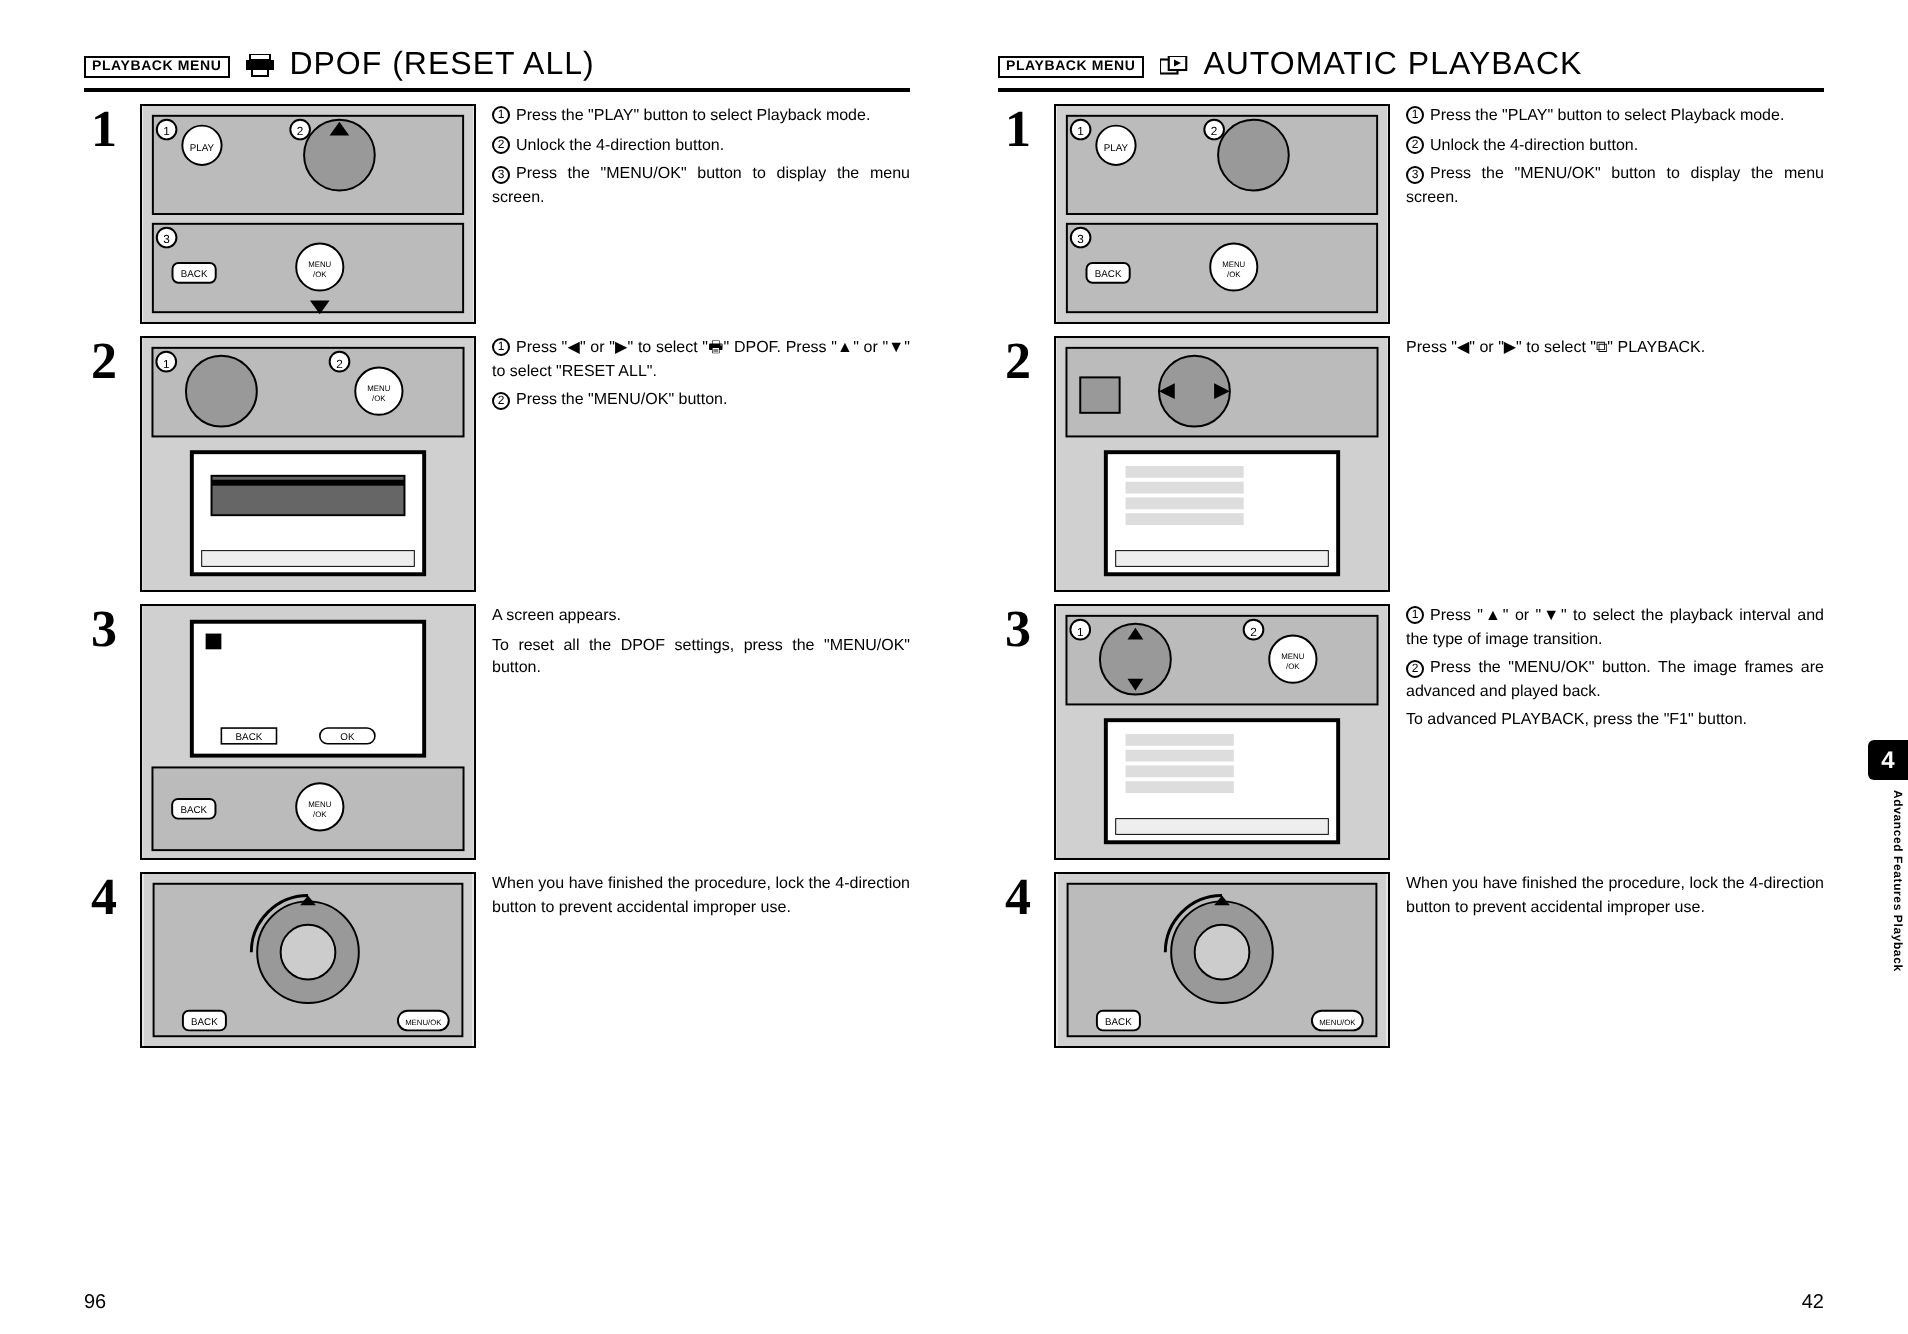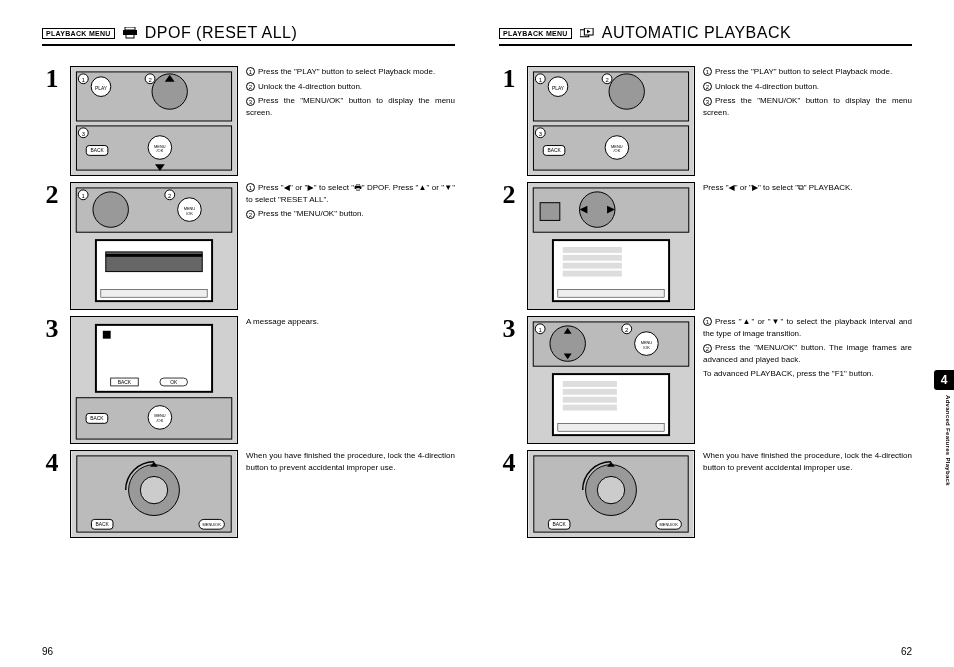--- a/index.html
+++ b/index.html
@@ -1,20 +1,20 @@
 <!DOCTYPE html>
 <html><head>
 <meta charset="utf-8">
 <style>
 *{margin:0;padding:0;box-sizing:border-box}
 body{font-family:Arial,Helvetica,sans-serif;background:#fff;width:954px;height:667px;position:relative;color:#000}
 .spread{display:flex;width:100%;height:100%}
 .page{width:50%;padding:24px 22px 18px 42px;position:relative}
 .page.right{padding:24px 42px 18px 22px}
-.title-row{display:flex;align-items:center;gap:8px;border-bottom:2px solid #000;padding-bottom:2px;margin-bottom:20px}
+.title-row{display:flex;align-items:center;gap:8px;border-bottom:2px solid #000;padding-bottom:2px;margin-bottom:6px}
 .menu-badge{border:1.5px solid #000;font-size:7px;font-weight:bold;padding:1px 3px;letter-spacing:0.3px}
 .title-icon{width:14px;height:12px;display:inline-flex;align-items:center;justify-content:center}
 .title-text{font-family:Impact,'Arial Black',sans-serif;font-size:16px;letter-spacing:0.5px}
 .step-row{display:flex;gap:8px;margin-bottom:6px}
 .step-num{font-family:'Times New Roman',serif;font-size:26px;font-weight:bold;width:20px;text-align:center;line-height:1}
 .step-img{width:168px;border:1.5px solid #000;background:#e8e8e8;flex-shrink:0;display:flex;align-items:center;justify-content:center}
 .step-img svg{width:100%;height:100%}
 .step-text{font-size:8px;line-height:1.45;flex:1}
 .step-text p{margin-bottom:3px;text-align:justify}
 .circ{display:inline-block;width:9px;height:9px;border:1px solid #000;border-radius:50%;font-size:6px;text-align:center;line-height:8px;margin-right:3px;vertical-align:middle}
@@ -116,21 +116,22 @@
             <text x="104" y="68" font-size="5" text-anchor="middle">OK</text>
             <rect x="5" y="82" width="158" height="42" fill="#bbb" stroke="#000"></rect>
             <rect x="15" y="98" width="22" height="10" rx="3" fill="#fff" stroke="#000"></rect>
             <text x="26" y="105" font-size="5" text-anchor="middle">BACK</text>
             <circle cx="90" cy="102" r="12" fill="#fff" stroke="#000"></circle>
             <text x="90" y="102" font-size="4" text-anchor="middle">MENU</text>
             <text x="90" y="107" font-size="4" text-anchor="middle">/OK</text>
           </svg>
     </div>
     <div class="step-text">
-      <p><span>A message appears.</span></p>
+      <p><span>A screen appears.</span></p>
+      <p><span>To reset all the DPOF settings, press the "MENU/OK" button.</span></p>
     </div>
   </div>
 
   <div class="step-row">
     <div class="step-num">4</div>
     <div class="step-img sml-img">
       <svg viewBox="0 0 168 88">
             <rect width="168" height="88" fill="#d0d0d0"></rect>
             <rect x="5" y="5" width="158" height="78" fill="#bbb" stroke="#000"></rect>
             <circle cx="84" cy="40" r="26" fill="#999" stroke="#000"></circle>
@@ -264,15 +265,15 @@
             <text x="143" y="77" font-size="4" text-anchor="middle">MENU/OK</text>
           </svg>
     </div>
     <div class="step-text">
       <p><span>When you have finished the procedure, lock the 4-direction button to prevent accidental improper use.</span></p>
     </div>
   </div>
 
   <div class="side-tab">4</div>
   <div class="side-text">Advanced Features Playback</div>
-  <div class="page-num">62</div>
+  <div class="page-num">42</div>
 </div>
 </div>
 
 </body></html>

